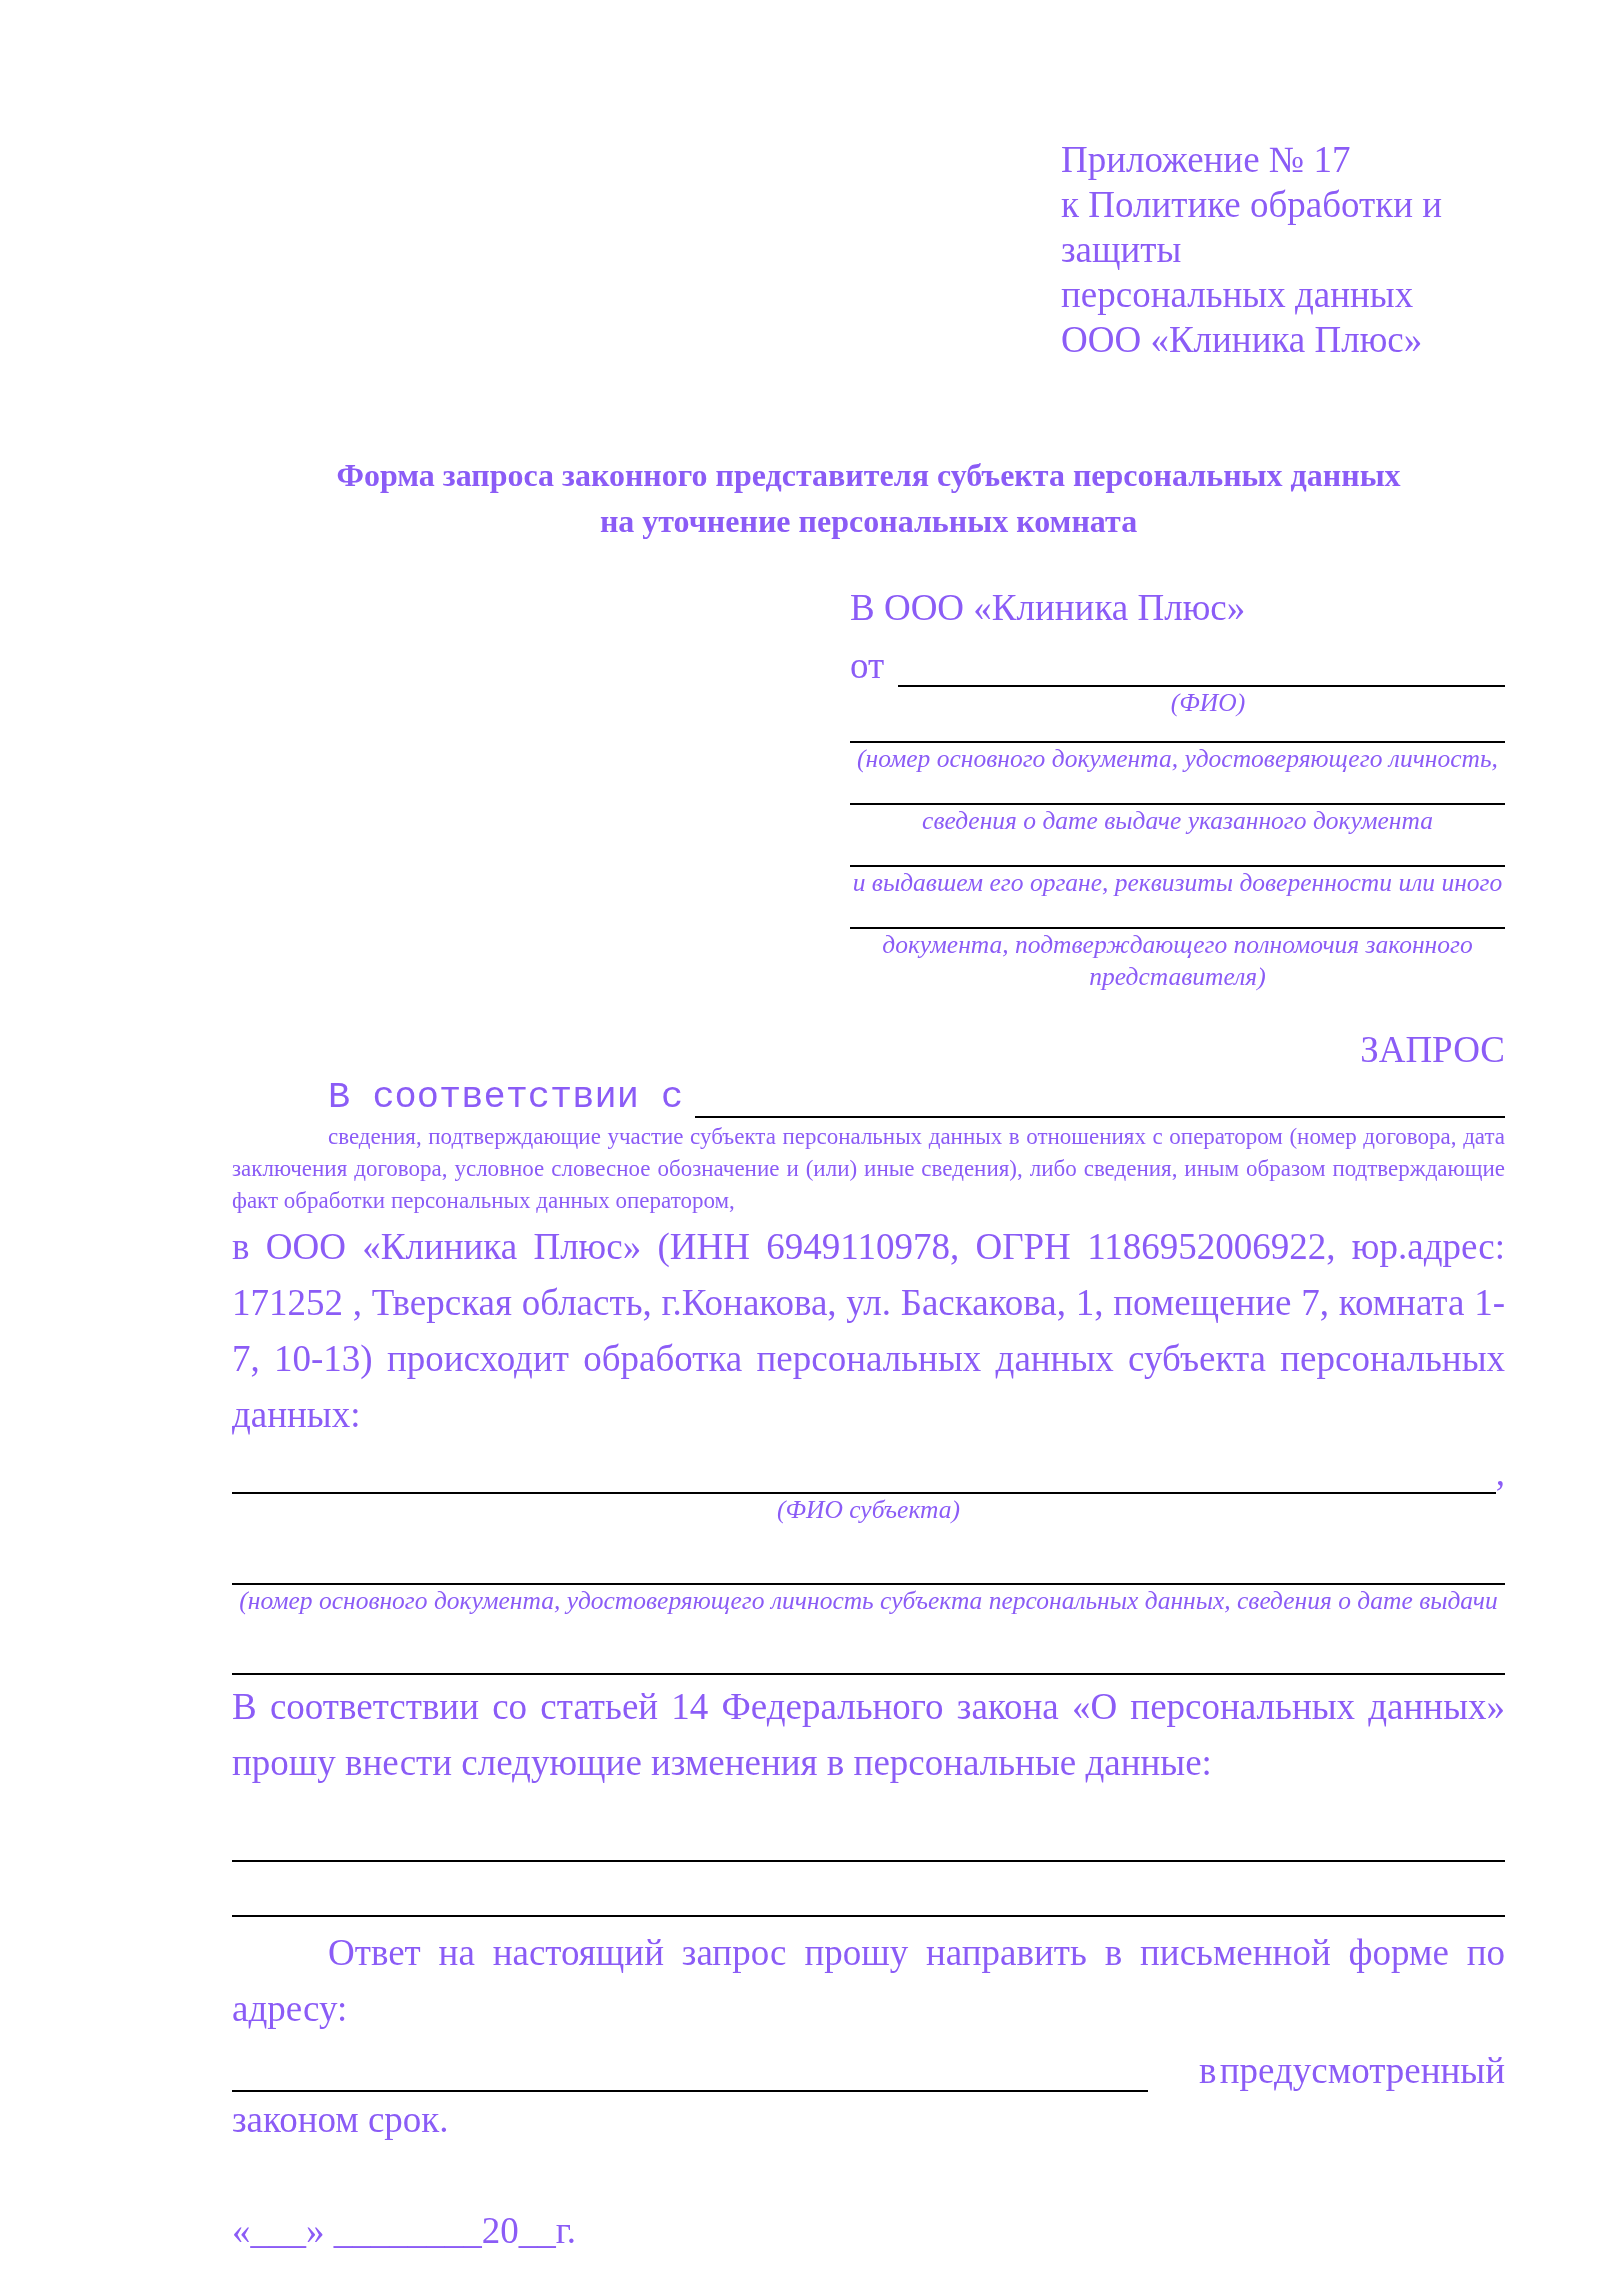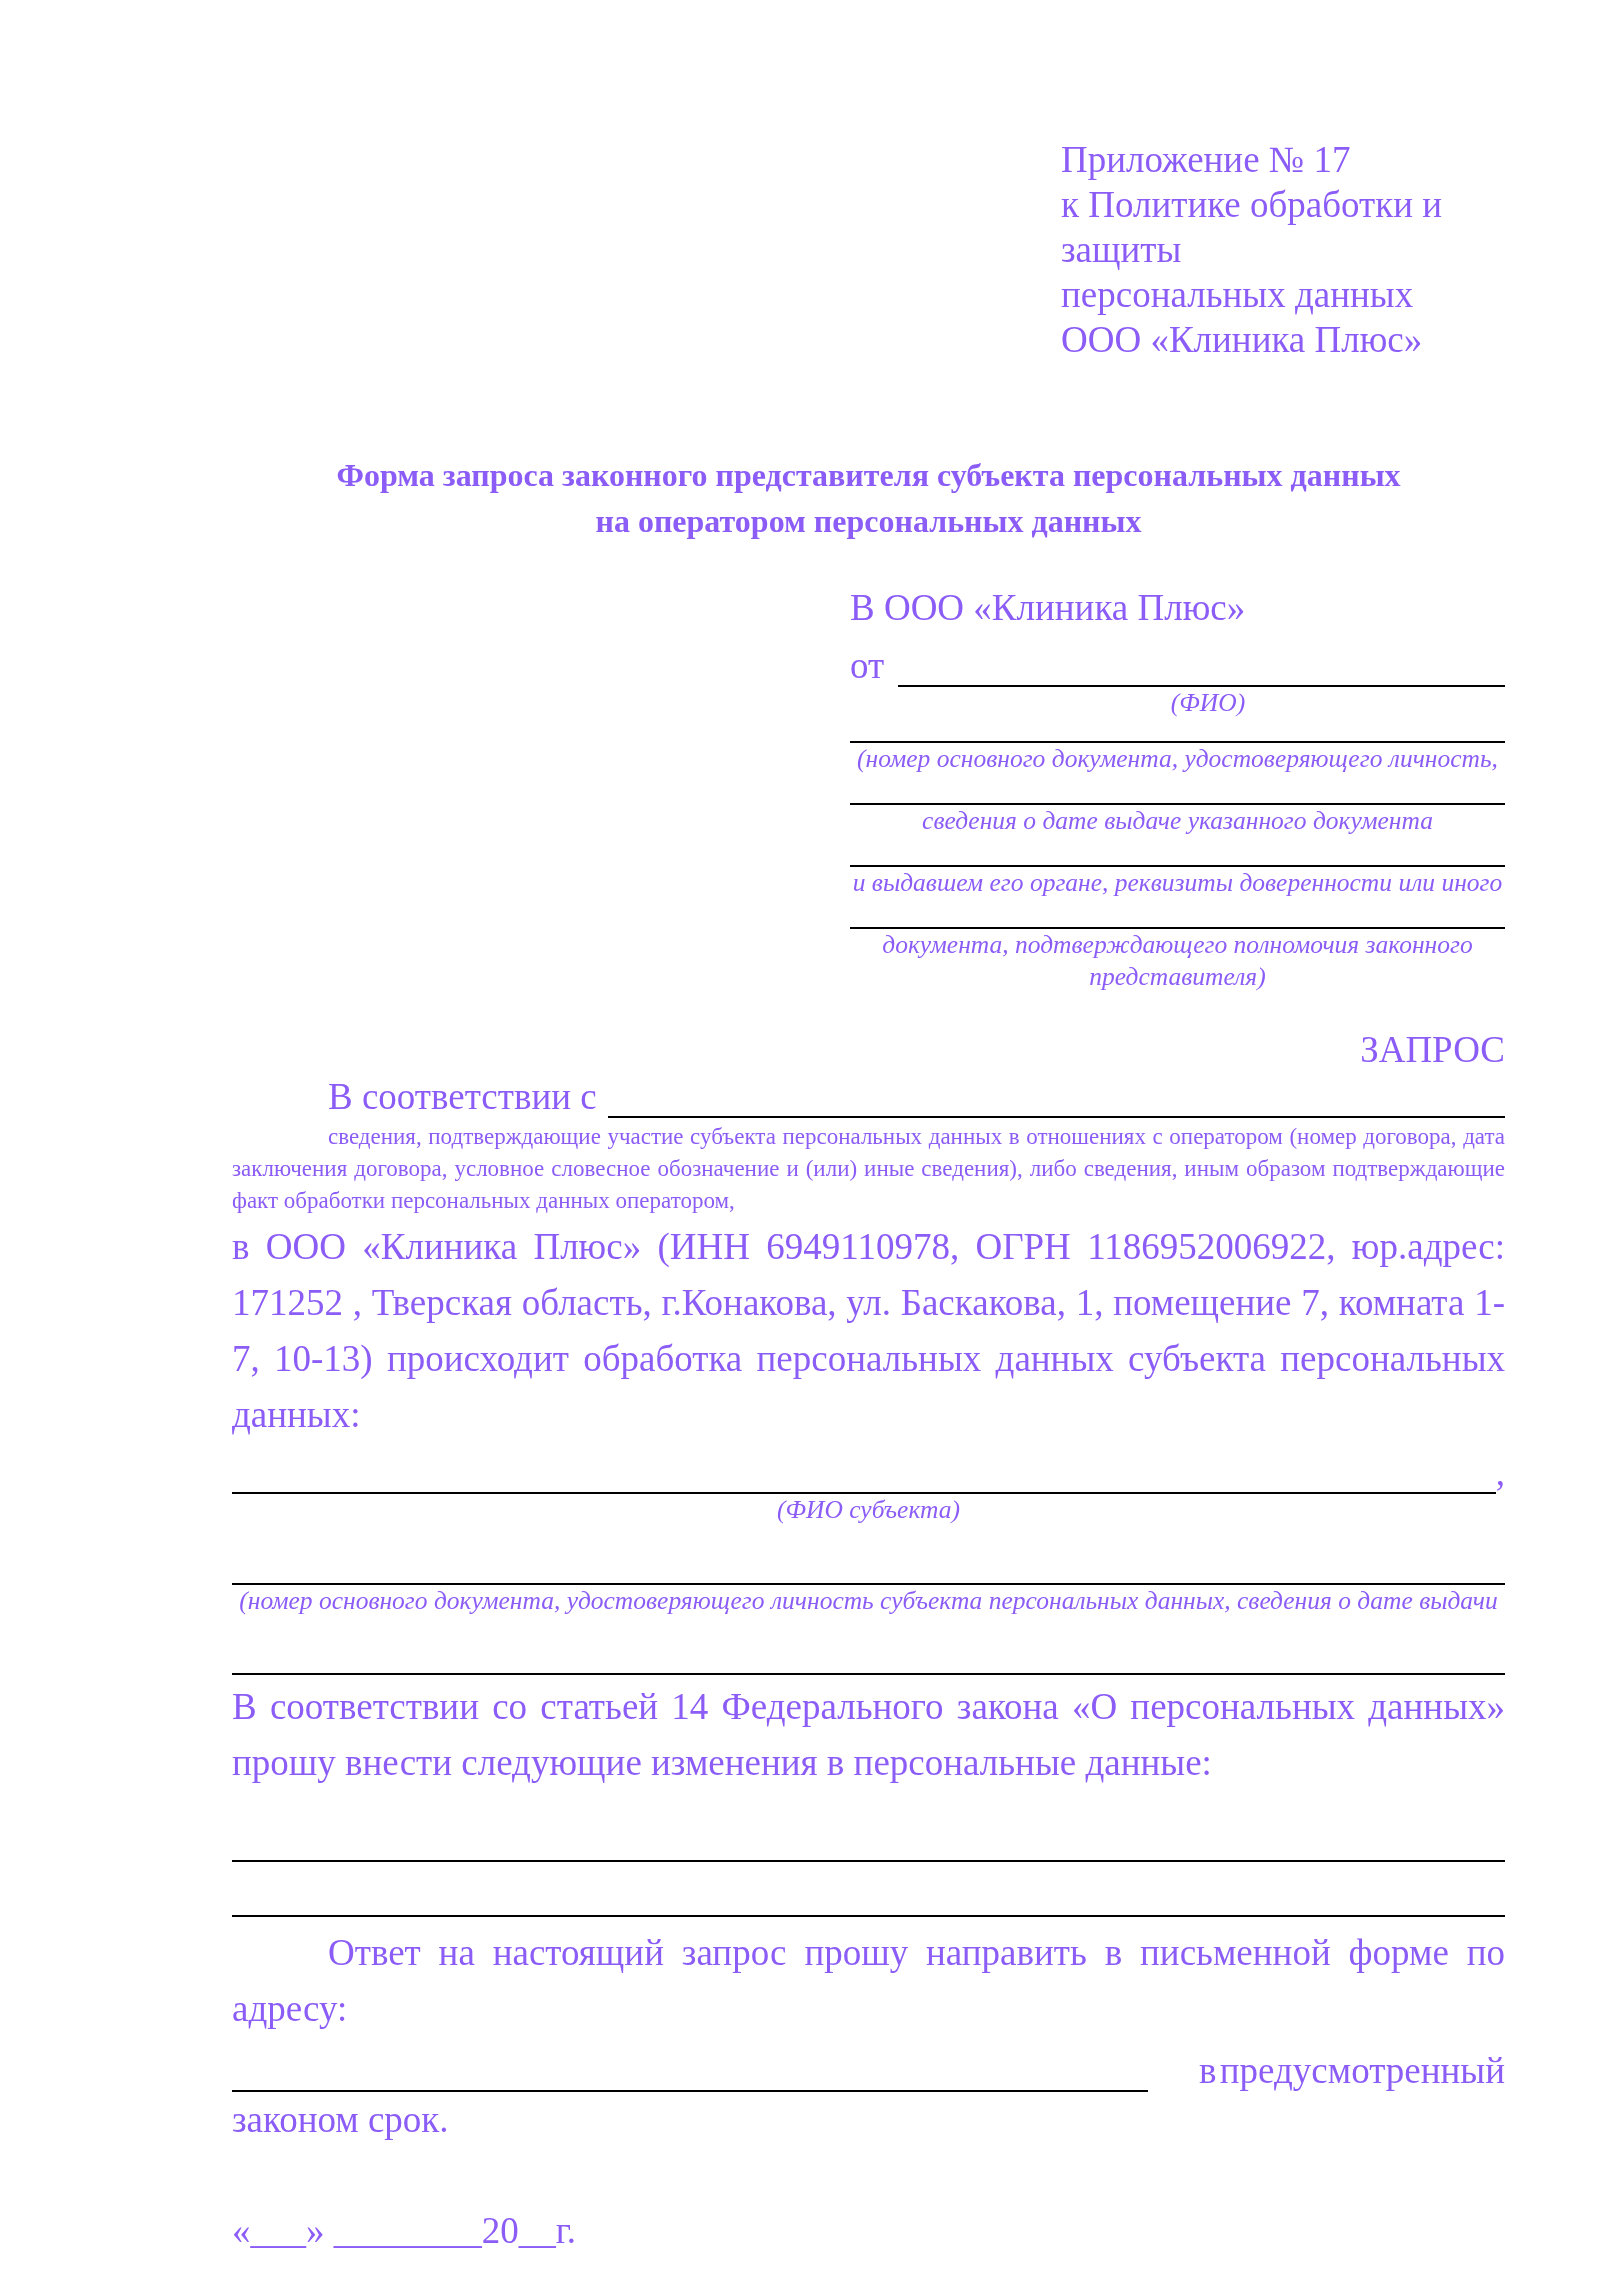--- a/index.html
+++ b/index.html
@@ -25,21 +25,21 @@
   .cap{font-size:25.5px;line-height:32px;text-align:center;font-style:italic;}
   .fio-cap{margin-left:61px;}
   .addr-ul{border-bottom:2.9px solid #000;height:28px;}
   .addr-ul.first{height:21.6px;}
 
   
   .req-heading{margin-top:35px;text-align:right;font-size:37px;line-height:43px;}
 
   
   .intro-row{display:flex;align-items:flex-end;height:47px;font-size:37px;}
-  .intro-row .lbl{flex:0 0 auto;margin-left:96px;}
+  .intro-row .lbl{flex:0 0 auto;margin-left:96px;font-family:Liberation Mono, monospace;}
   .intro-row .line{flex:1 1 auto;border-bottom:2.9px solid #000;height:33px;margin-left:11.8px;}
 
   .footnote{font-size:23px;line-height:32px;text-align:justify;text-indent:96px;margin-top:3.9px;}
 
   .body-par{font-size:37px;line-height:56px;text-align:justify;}
   .operator-par{margin-top:2px;text-align-last:justify;}
 
   .subject-line-row{display:flex;align-items:flex-end;height:43px;font-size:37px;margin-top:7.8px;}
   .subject-line-row .line{flex:1 1 auto;border-bottom:2.9px solid #000;height:33px;}
   .subject-line-row .comma{flex:0 0 auto;}
@@ -72,21 +72,21 @@
 
     <div class="appendix">
       <div>Приложение № 17</div>
       <div>к Политике обработки и защиты</div>
       <div>персональных данных</div>
       <div>ООО «Клиника Плюс»</div>
     </div>
 
     <div class="doc-title">
       <div>Форма запроса законного представителя субъекта персональных данных</div>
-      <div>на оператором персональных данных</div>
+      <div>на уточнение персональных комната</div>
     </div>
 
     <div class="addressee">
       <div class="addr-to">В ООО «Клиника Плюс»</div>
       <div class="from-row">
         <span class="lbl">от</span>
         <span class="line"></span>
       </div>
       <div class="cap fio-cap">(ФИО)</div>
 

